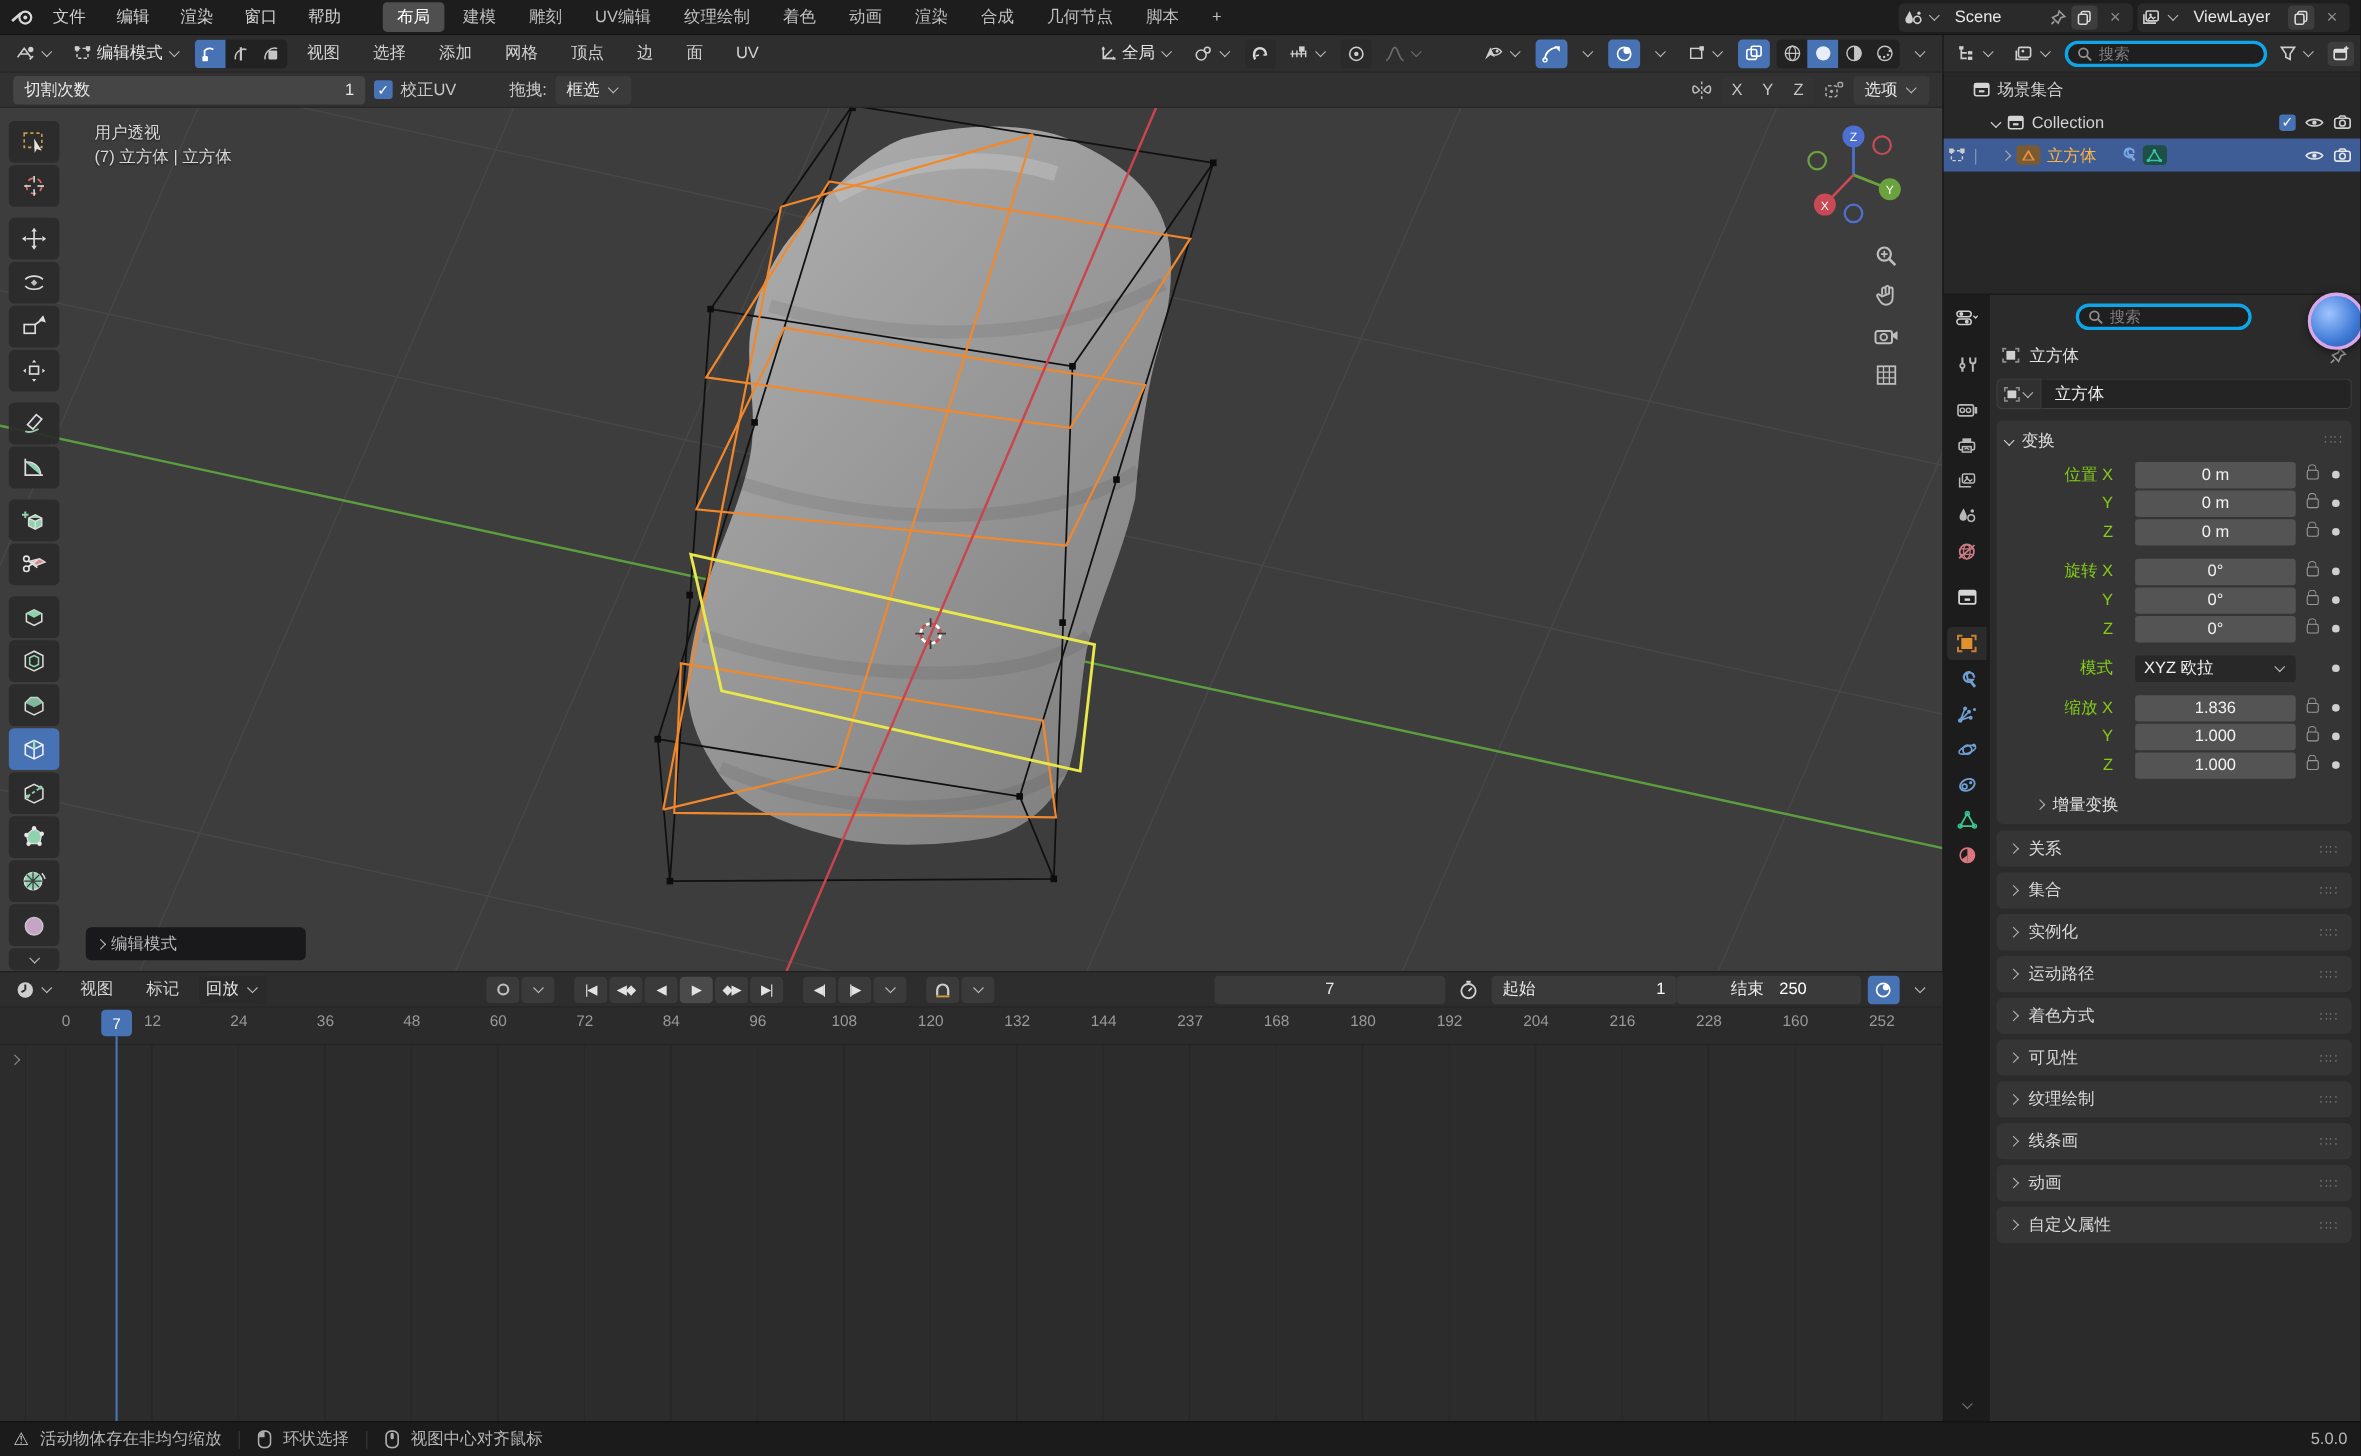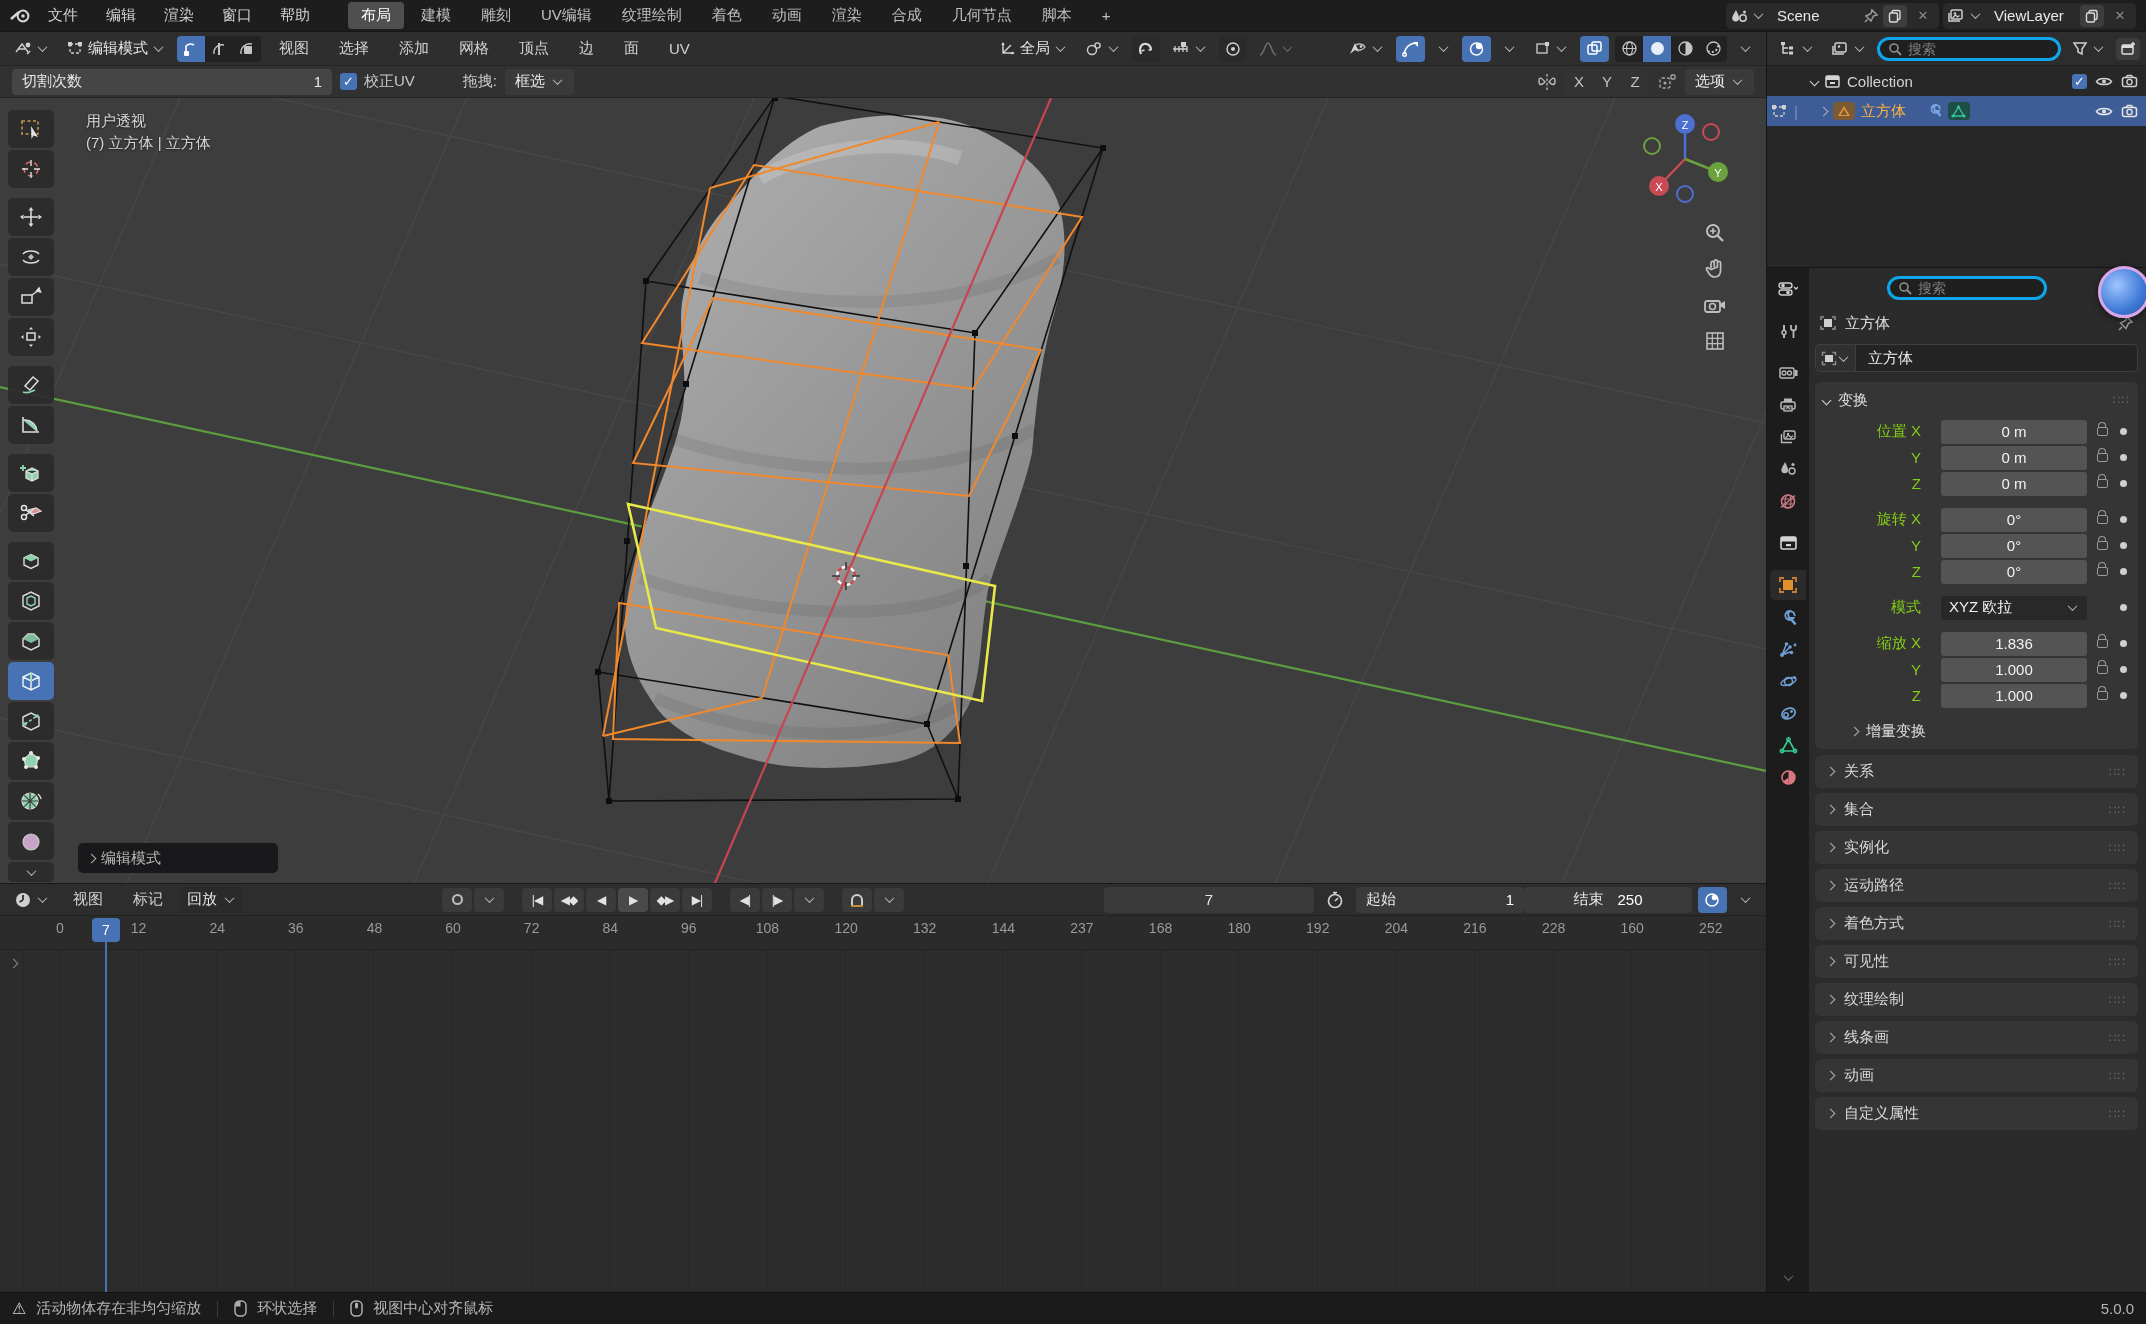--- a/index.html
+++ b/index.html
@@ -655,20 +655,28 @@
         <span class="chev"></span>
       </div>
       <div class="mini-btn">
           <svg class="icon-svg" width="16" height="15" viewBox="0 0 16 15">
             <rect x="2" y="4" width="11" height="9" rx="1.5" fill="none" stroke="#dcdcdc" stroke-width="1.5"></rect>
             <rect x="2" y="4" width="11" height="3" fill="#dcdcdc"></rect>
             <path d="M13 1 v4 M11 3 h4" stroke="#dcdcdc" stroke-width="1.5"></path>
           </svg>
         </div>
     </div>
+    <div class="o-row" style="padding-left:26px">
+      <svg class="icon-svg" width="17" height="15" viewBox="0 0 17 15">
+          <rect x="2" y="2" width="13" height="11" rx="1.5" fill="none" stroke="#d5d5d5" stroke-width="1.5"></rect>
+          <rect x="2" y="2" width="13" height="4" fill="#d5d5d5"></rect>
+          <rect x="6" y="8" width="5" height="2" fill="#d5d5d5"></rect>
+        </svg>
+      <span>场景集合</span>
+    </div>
     <div class="o-row" style="padding-left:44px">
       <span class="arrow-d"></span>
       <svg class="icon-svg" width="17" height="15" viewBox="0 0 17 15">
           <rect x="2" y="2" width="13" height="11" rx="1.5" fill="none" stroke="#d5d5d5" stroke-width="1.5"></rect>
           <rect x="2" y="2" width="13" height="4" fill="#d5d5d5"></rect>
           <rect x="6" y="8" width="5" height="2" fill="#d5d5d5"></rect>
         </svg>
       <span>Collection</span>
       <div class="o-right">
         <span class="checkbox" style="width:15px;height:15px">✓</span>

